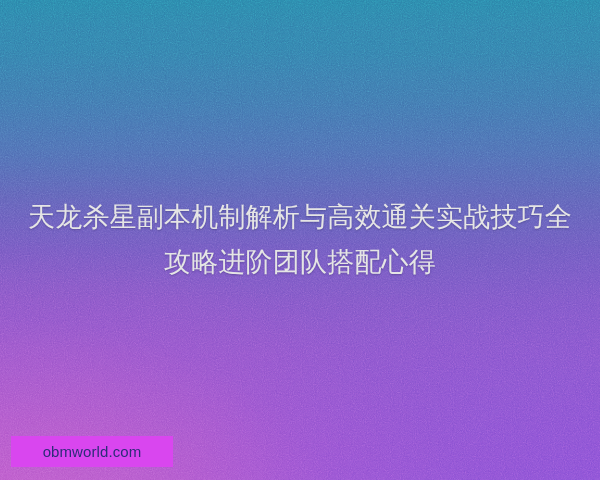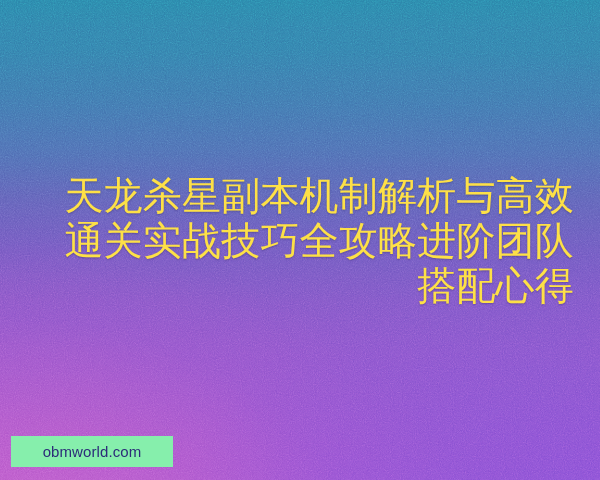--- a/index.html
+++ b/index.html
@@ -102,38 +102,38 @@
     top: 0;
     bottom: 0;
     display: flex;
     align-items: center;
     justify-content: center;
     padding: 0 16px;
     box-sizing: border-box;
   }
   .title {
     width: 548px;
-    text-align: right;
-    color: #fde047;
-    font-size: 39px;
+    text-align: center;
+    color: #e5e5e5;
+    font-size: 27px;
     line-height: 45px;
     letter-spacing: 0.2px;
     font-weight: 400;
     text-shadow: 0 1px 2px rgba(30, 24, 70, 0.30);
     white-space: pre-wrap;
   }
 
   
   .watermark {
     position: absolute;
     left: 11px;
     top: 436px;
     width: 162px;
     height: 31px;
-    background: #86efac;
+    background: #d946ef;
     display: flex;
     align-items: center;
     justify-content: center;
   }
   .watermark-text {
     color: #2c2c78;
     font-size: 15px;
     line-height: 1;
     letter-spacing: 0.1px;
     white-space: nowrap;

